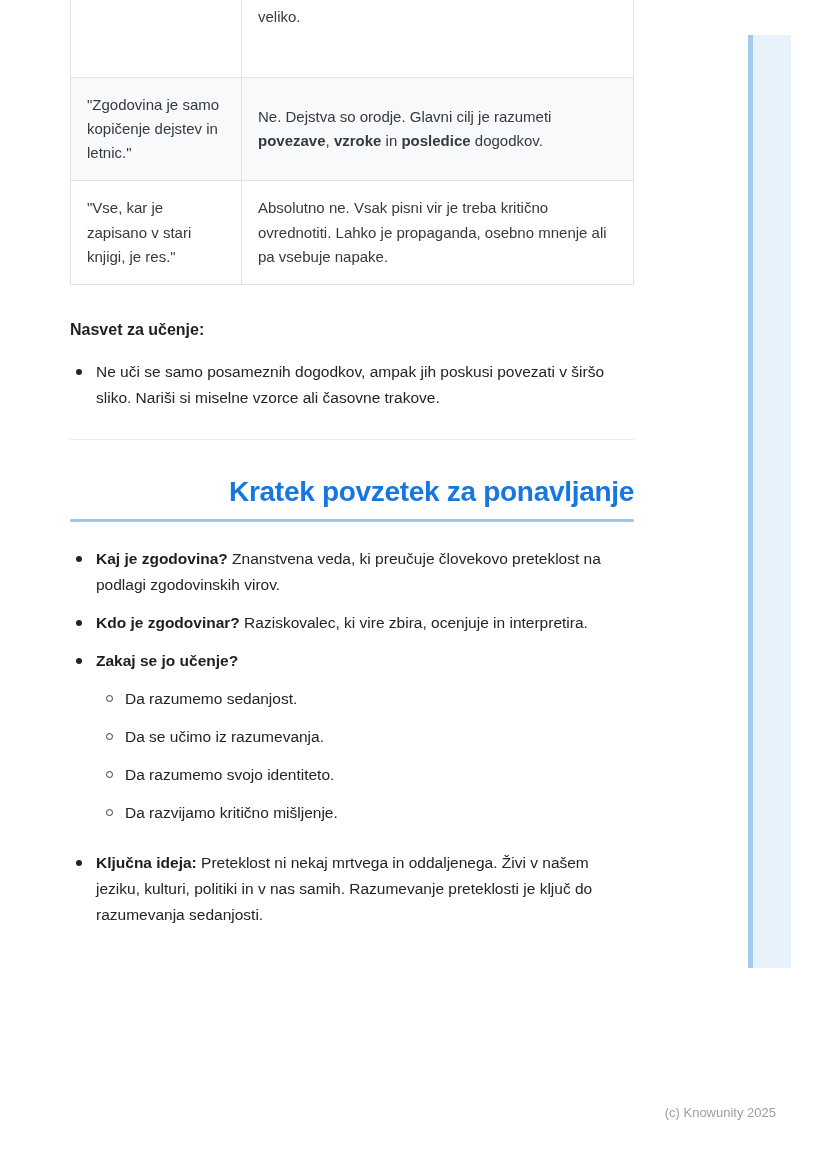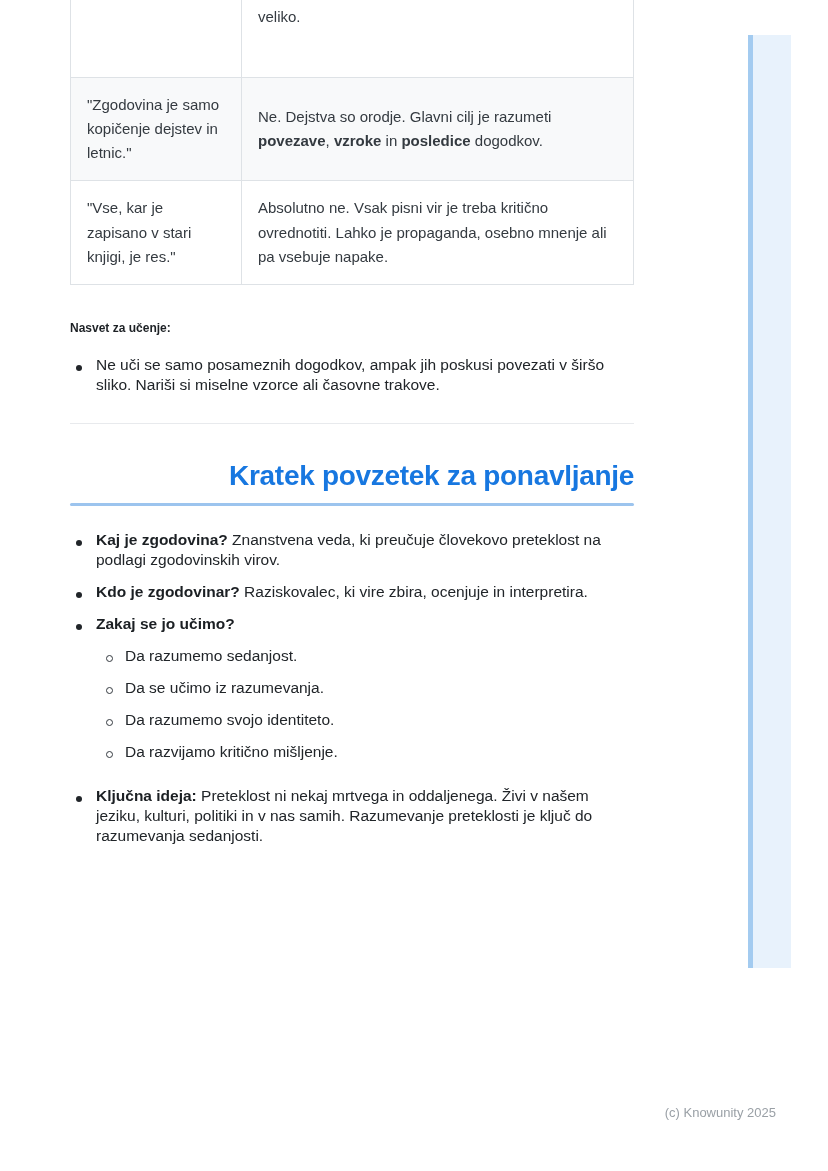--- a/index.html
+++ b/index.html
@@ -15,24 +15,24 @@
   table.cmp td{
     border:1px solid var(--table-border,#dee2e6);
     padding:15px 16px;vertical-align:middle;line-height:1.62;
   }
   table.cmp tr:first-child td{border-top:none;}
   table.cmp td.col-left{width:138px;}
   tr.shaded td{background:var(--row-shade,#f8f9fa);}
   tr.cut-row td{height:77px;box-sizing:border-box;vertical-align:top;padding-top:5px;}
 
   
-  .tips-title{font-size:12px;font-weight:700;color:#1d2125;margin:36px 0 8px 0;}
+  .tips-title{font-size:16px;font-weight:700;color:#1d2125;margin:36px 0 8px 0;}
   ul.blist{list-style:none;margin:20px 0 0 0;padding:0 0 0 4px;}
   ul.blist > li{display:flex;align-items:flex-start;margin:0 0 12px 0;}
-  .li-text{font-size:15.5px;line-height:20px;flex:1;}
+  .li-text{font-size:15.5px;line-height:26px;flex:1;}
   .li-text strong{font-weight:700;color:#1b1f23;}
   .marker{flex:0 0 auto;display:inline-block;}
   .marker.disc{width:6px;height:6px;border-radius:50%;background:#212529;margin:10px 14px 0 2px;}
   .marker.circle{width:5px;height:5px;border-radius:50%;border:1.5px solid #343a40;background:transparent;margin:9px 12px 0 2px;}
 
   hr.divider{border:none;border-top:1px solid #e8eaed;margin:28px 0 0 0;}
 
   
   h1.summary-heading{
     font-size:28px;font-weight:700;color:var(--accent-blue,#1777e0);
@@ -94,21 +94,21 @@
       <li>
         <span class="marker disc"></span>
         <div class="li-text"><strong>Kaj je zgodovina?</strong><span> Znanstvena veda, ki preučuje človekovo preteklost na podlagi zgodovinskih virov.</span></div>
       </li>
       <li>
         <span class="marker disc"></span>
         <div class="li-text"><strong>Kdo je zgodovinar?</strong><span> Raziskovalec, ki vire zbira, ocenjuje in interpretira.</span></div>
       </li>
       <li>
         <span class="marker disc"></span>
-        <div class="li-text"><strong>Zakaj se jo učimo?</strong><ul class="sub-list">
+        <div class="li-text"><strong>Zakaj se jo učenje?</strong><ul class="sub-list">
             <li>
               <span class="marker circle"></span>
               <div class="li-text"><span>Da razumemo sedanjost.</span></div>
             </li>
             <li>
               <span class="marker circle"></span>
               <div class="li-text"><span>Da se učimo iz razumevanja.</span></div>
             </li>
             <li>
               <span class="marker circle"></span>

